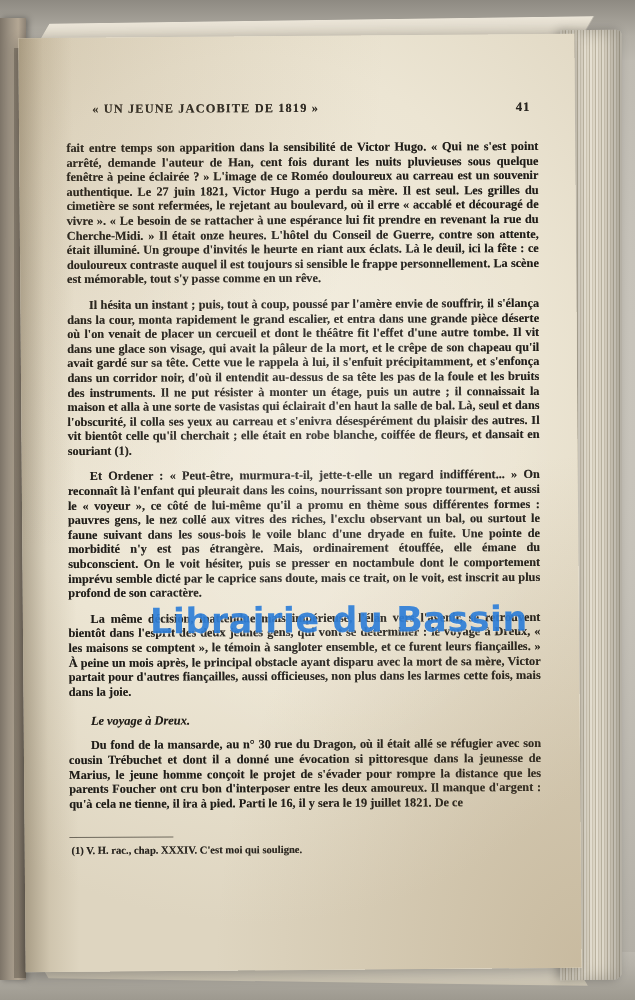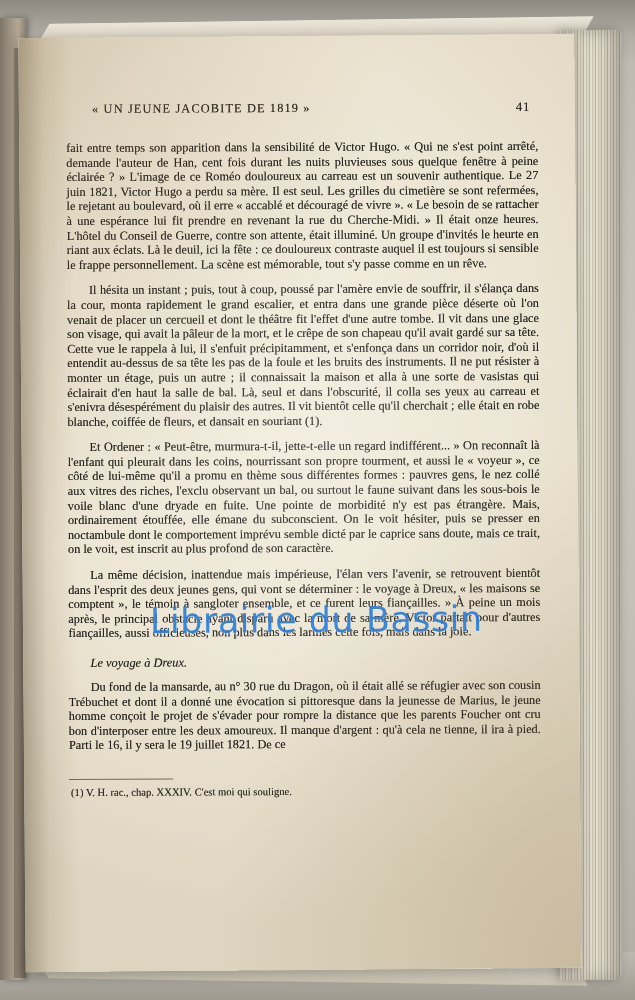--- a/index.html
+++ b/index.html
@@ -13,20 +13,21 @@
     background: #b9b5ac;
     font-family: "Liberation Serif", serif;
   }
 
   
   #photo {
     position: absolute;
     inset: 0;
     background:
       radial-gradient(ellipse 120% 80% at 50% 40%, #d6d2c9 0%, #c6c2b9 45%, #a9a59c 100%);
+    font-weight: bold;
   }
   .bg-shadow-top {
     position: absolute;
     left: 0; top: 0; width: 635px; height: 60px;
     background: linear-gradient(180deg, #8e8a82 0%, #b2aea5 60%, #bdb9b0 100%);
   }
   .bg-shadow-bottom {
     position: absolute;
     left: 0; bottom: 0; width: 635px; height: 48px;
     background: linear-gradient(0deg, #9d998f 0%, #b5b1a8 70%, #bcb8af 100%);

